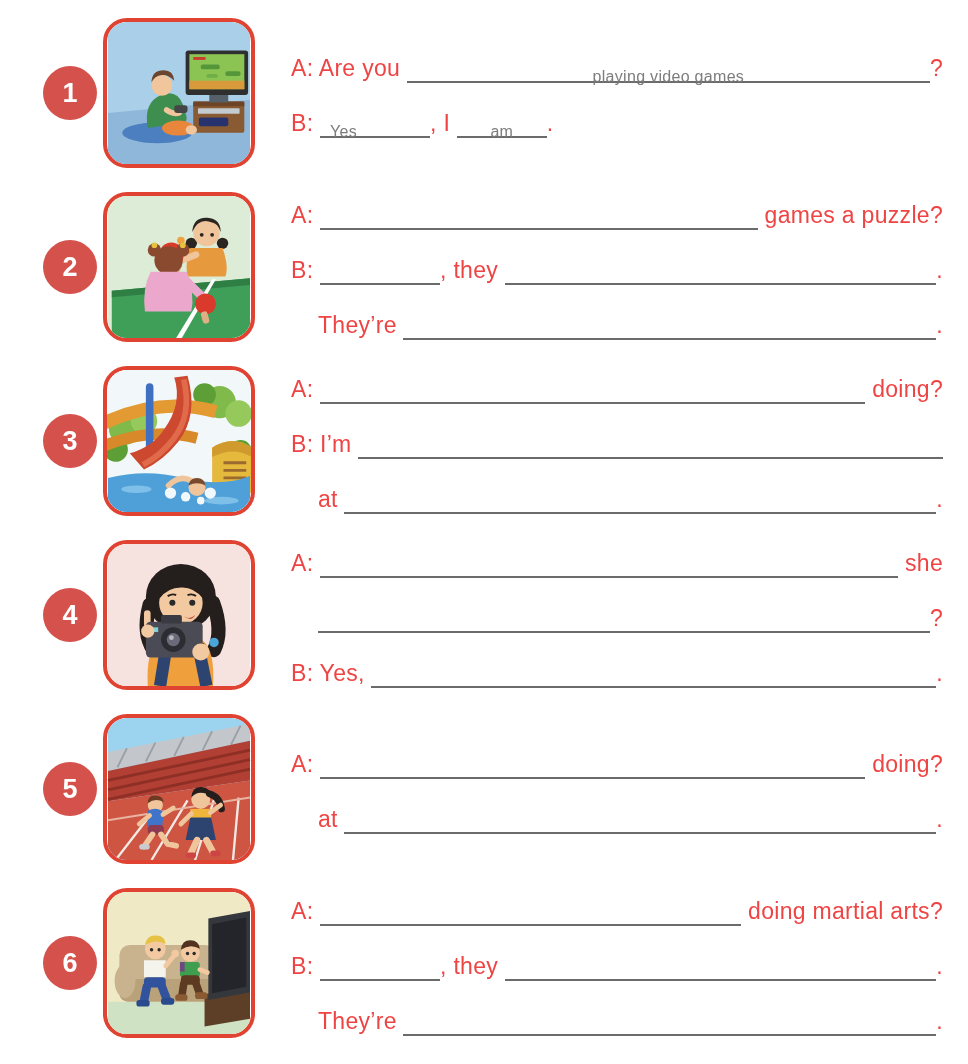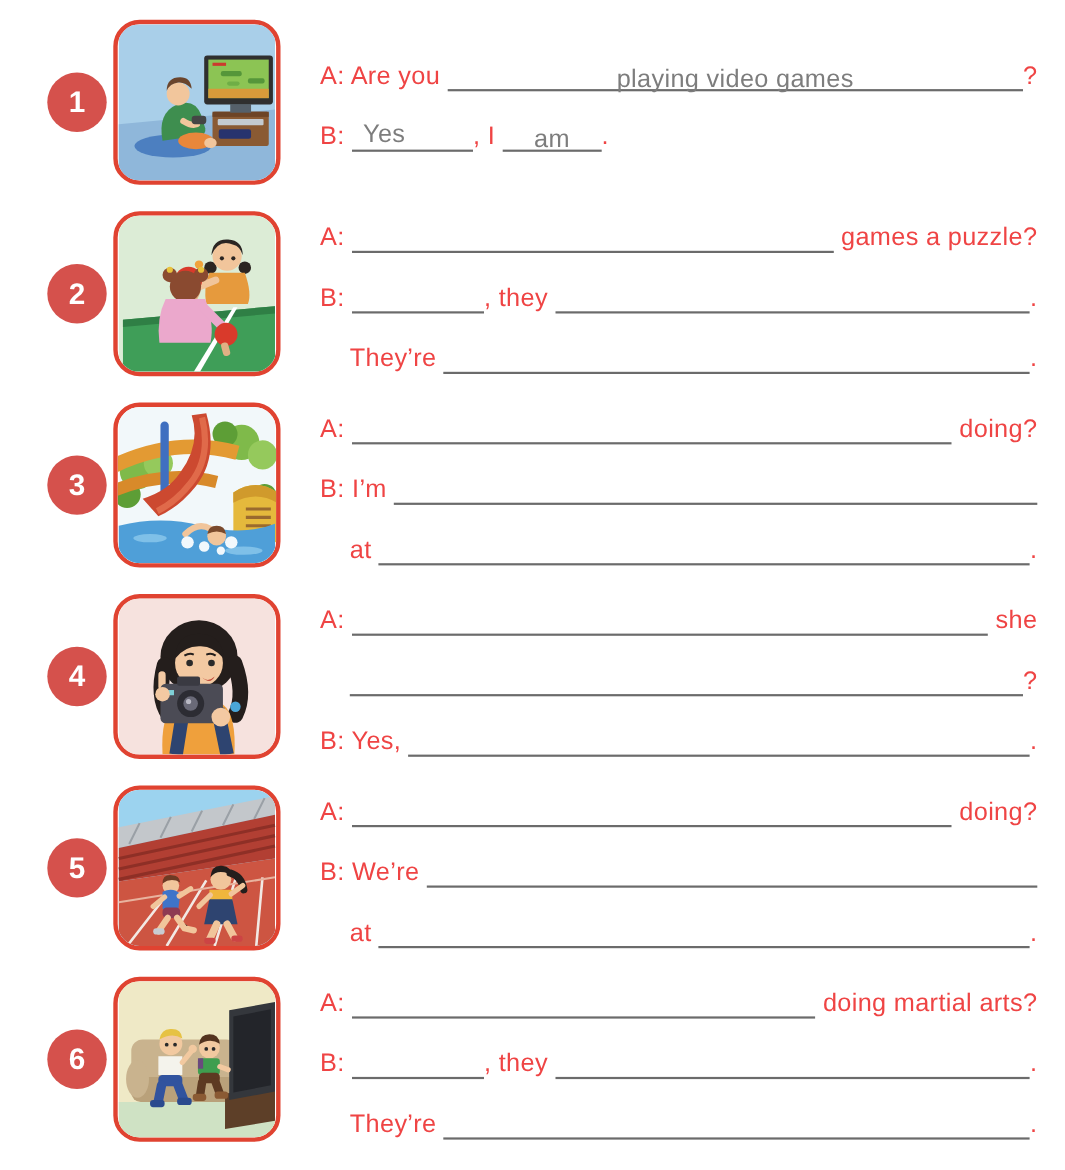--- a/index.html
+++ b/index.html
@@ -20,21 +20,21 @@
   .pic svg { display:block; width:100%; height:100%; }
   .lines { width:652px; margin-left:36px; flex:none; }
   .line { display:flex; align-items:flex-end; height:55px; padding-bottom:10px; width:100%; }
   .line.indent { padding-left:27px; }
   .seg { white-space:pre; font-size:23px; color:#ef4444; line-height:1.2; letter-spacing:0.3px; }
   .blank {
     display:flex; align-items:flex-end; justify-content:center;
     height:36px; border-bottom:2.5px solid #6b6b6b; flex:none;
   }
   .blank.grow { flex:1 1 auto; }
-  .answer { font-size:23px; color:#7d7d7d; line-height:1.2; margin-bottom:-5px; white-space:pre; letter-spacing:0.3px; }
+  .answer { font-size:16px; color:#7d7d7d; line-height:1.2; margin-bottom:-5px; white-space:pre; letter-spacing:0.3px; }
   .blank.aleft { justify-content:flex-start; padding-left:10px; }
 </style>
 </head>
 <body>
 
 <div id="worksheet">
     <div class="row">
       <div class="badge">1</div>
       <div class="pic">
         <svg viewBox="0 0 150 150" xmlns="http://www.w3.org/2000/svg">
@@ -65,21 +65,21 @@
       <div class="lines">
         <div class="line">
           <span class="seg">A: Are you </span>
           <div class="blank grow">
             <span class="answer">playing video games</span>
           </div>
           <span class="seg">?</span>
         </div>
         <div class="line">
           <span class="seg">B: </span>
-          <div class="blank aleft" style="width: 110px; align-items: center;">
+          <div class="blank aleft" style="width: 110px;">
             <span class="answer">Yes</span>
           </div>
           <span class="seg">, I </span>
           <div class="blank" style="width: 90px; justify-content: center;">
             <span class="answer">am</span>
           </div>
           <span class="seg">.</span>
         </div>
       </div>
     </div>
@@ -256,24 +256,20 @@
 <path d="M94 129 l-7 15 M104 129 l7 13" stroke="#f1c59b" stroke-width="7" stroke-linecap="round"></path>
 <rect x="82" y="142" width="11" height="6" rx="3" fill="#c44"></rect>
 <rect x="108" y="140" width="11" height="6" rx="3" fill="#c44"></rect>
 </svg>
       </div>
       <div class="lines">
         <div class="line">
           <span class="seg">A: </span>
           <div class="blank grow"></div>
           <span class="seg"> doing?</span>
-        </div>
-        <div class="line">
-          <span class="seg">B: We’re </span>
-          <div class="blank grow"></div>
         </div>
         <div class="line indent">
           <span class="seg">at </span>
           <div class="blank grow"></div>
           <span class="seg">.</span>
         </div>
       </div>
     </div>
     <div class="row">
       <div class="badge">6</div>

